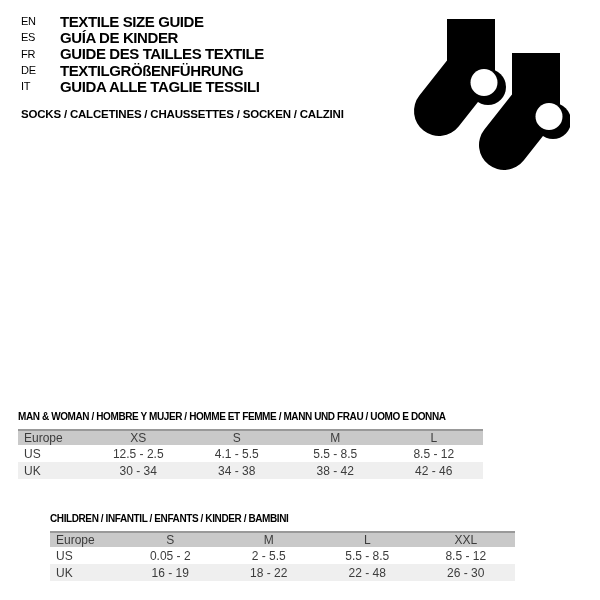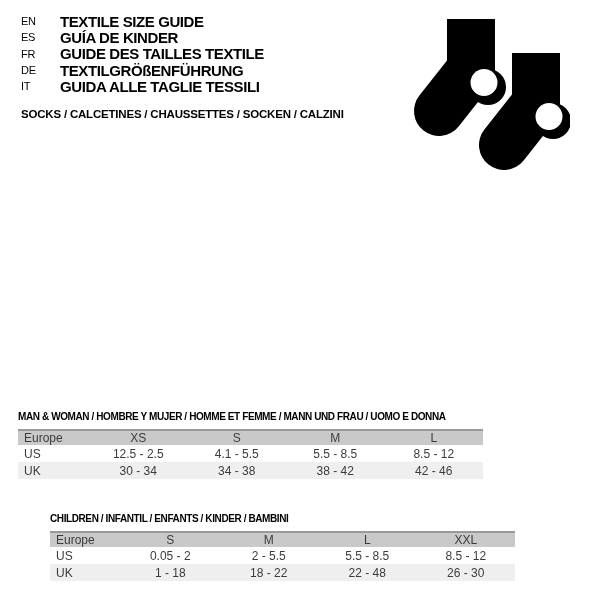--- a/index.html
+++ b/index.html
@@ -160,20 +160,20 @@
       <tbody>
         <tr>
           <td>US</td>
           <td>0.05 - 2</td>
           <td>2 - 5.5</td>
           <td>5.5 - 8.5</td>
           <td>8.5 - 12</td>
         </tr>
         <tr class="alt">
           <td>UK</td>
-          <td>1 - 18</td>
+          <td>16 - 19</td>
           <td>18 - 22</td>
           <td>22 - 48</td>
           <td>26 - 30</td>
         </tr>
       </tbody>
     </table>
   </div>
 
 </body></html>

